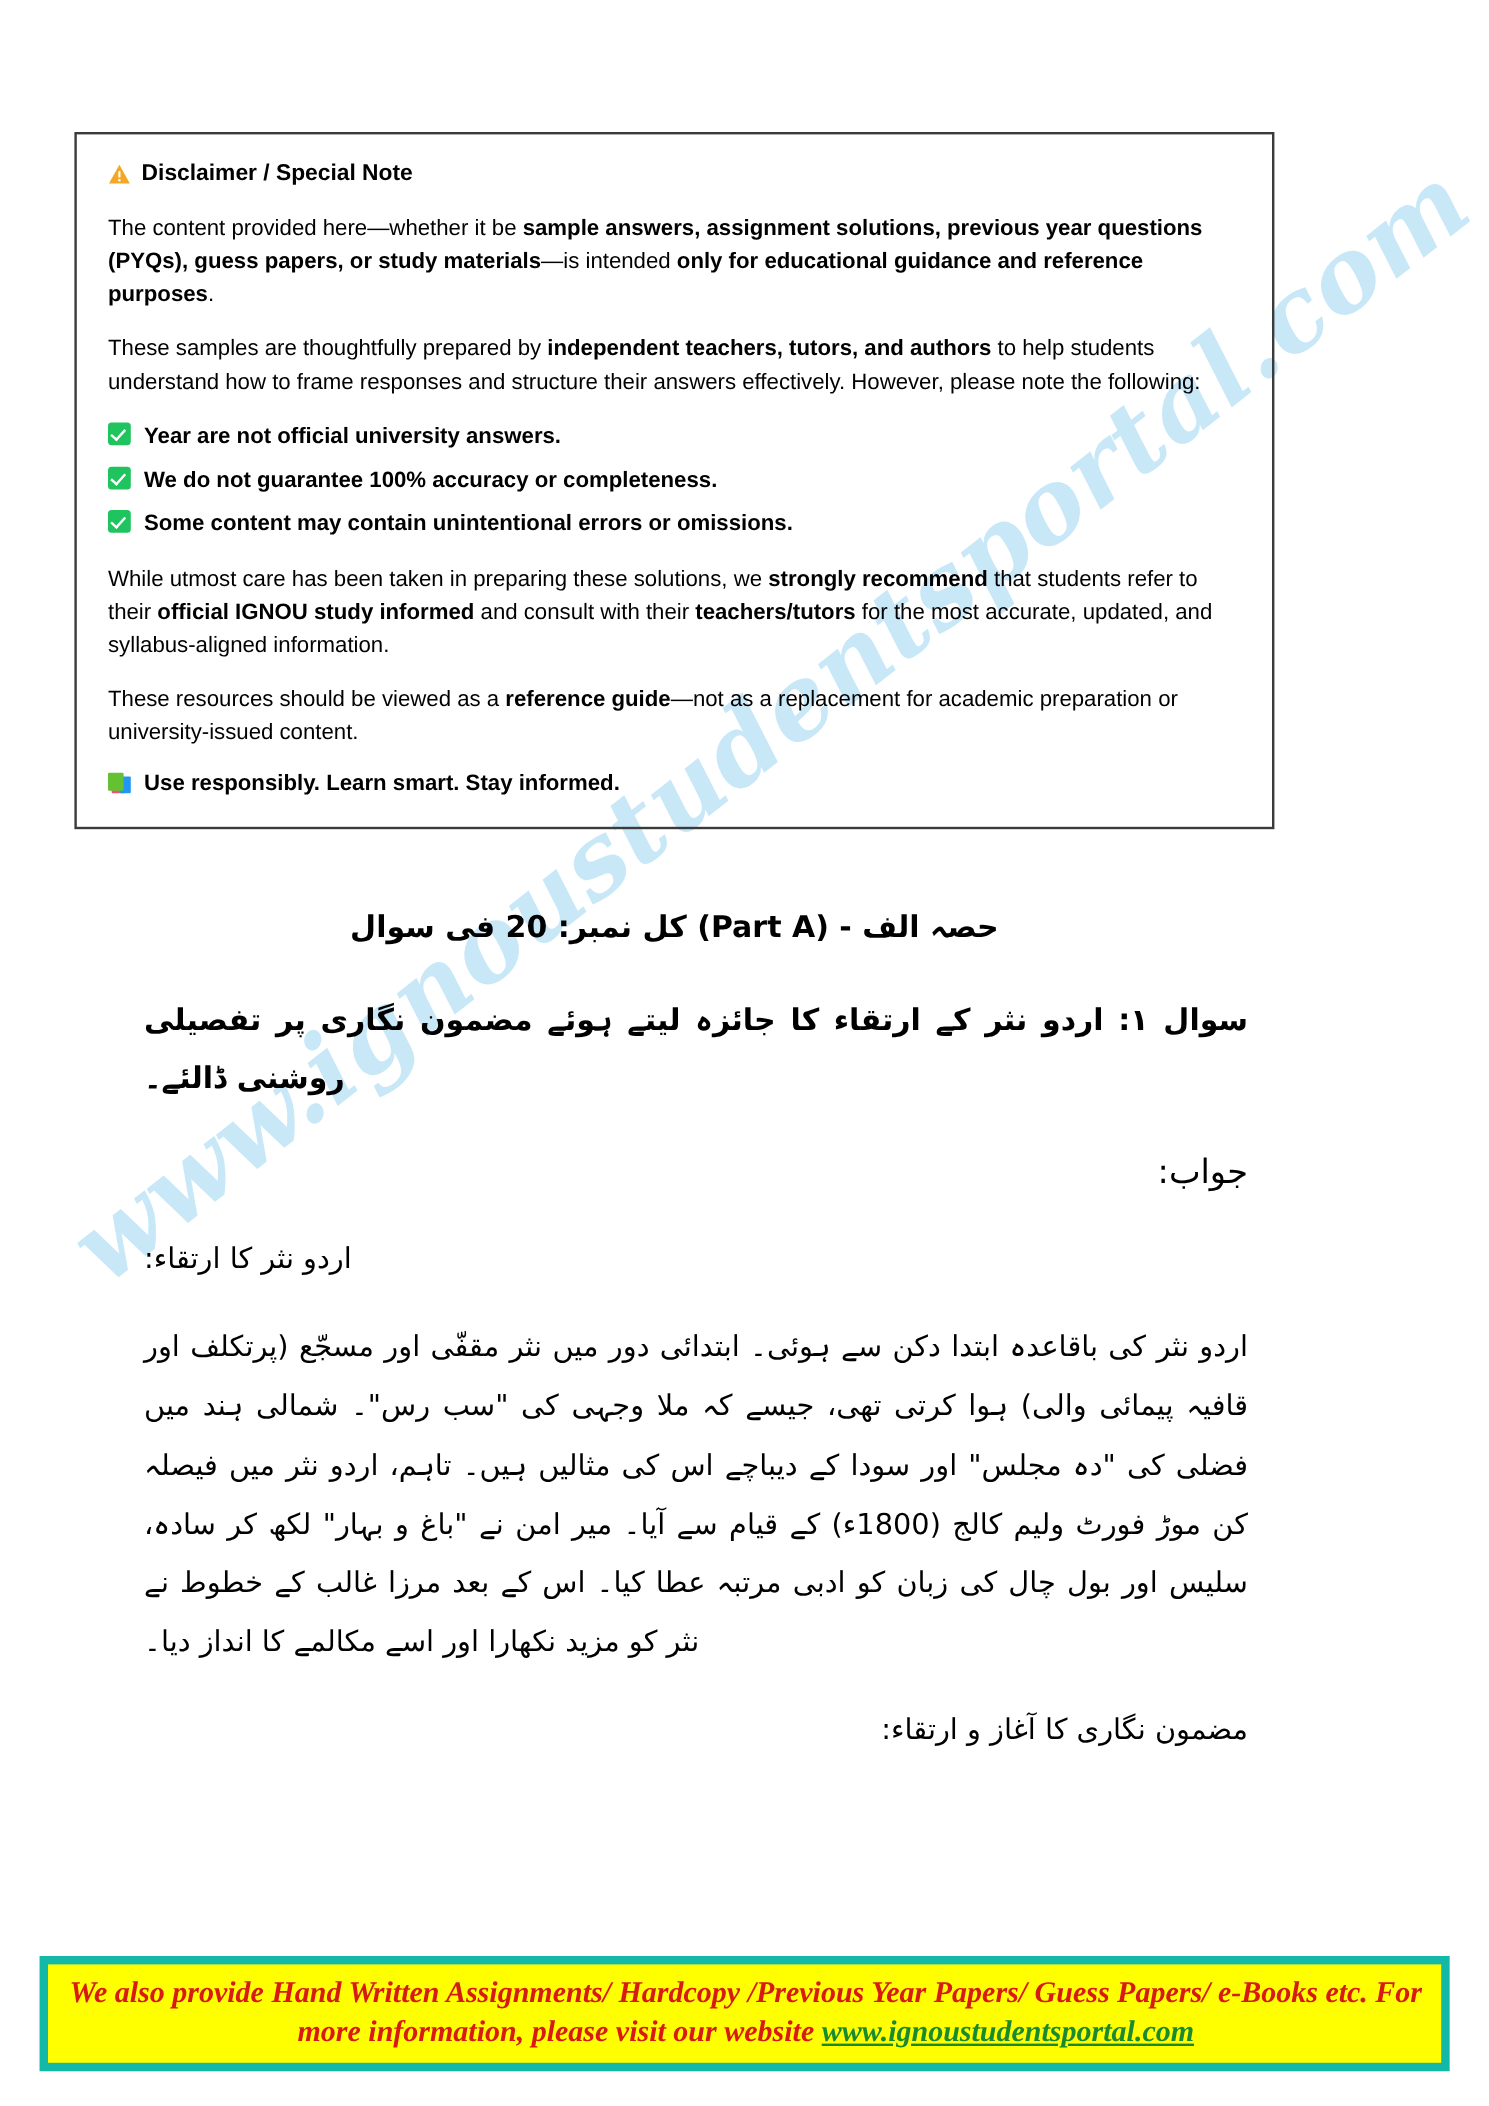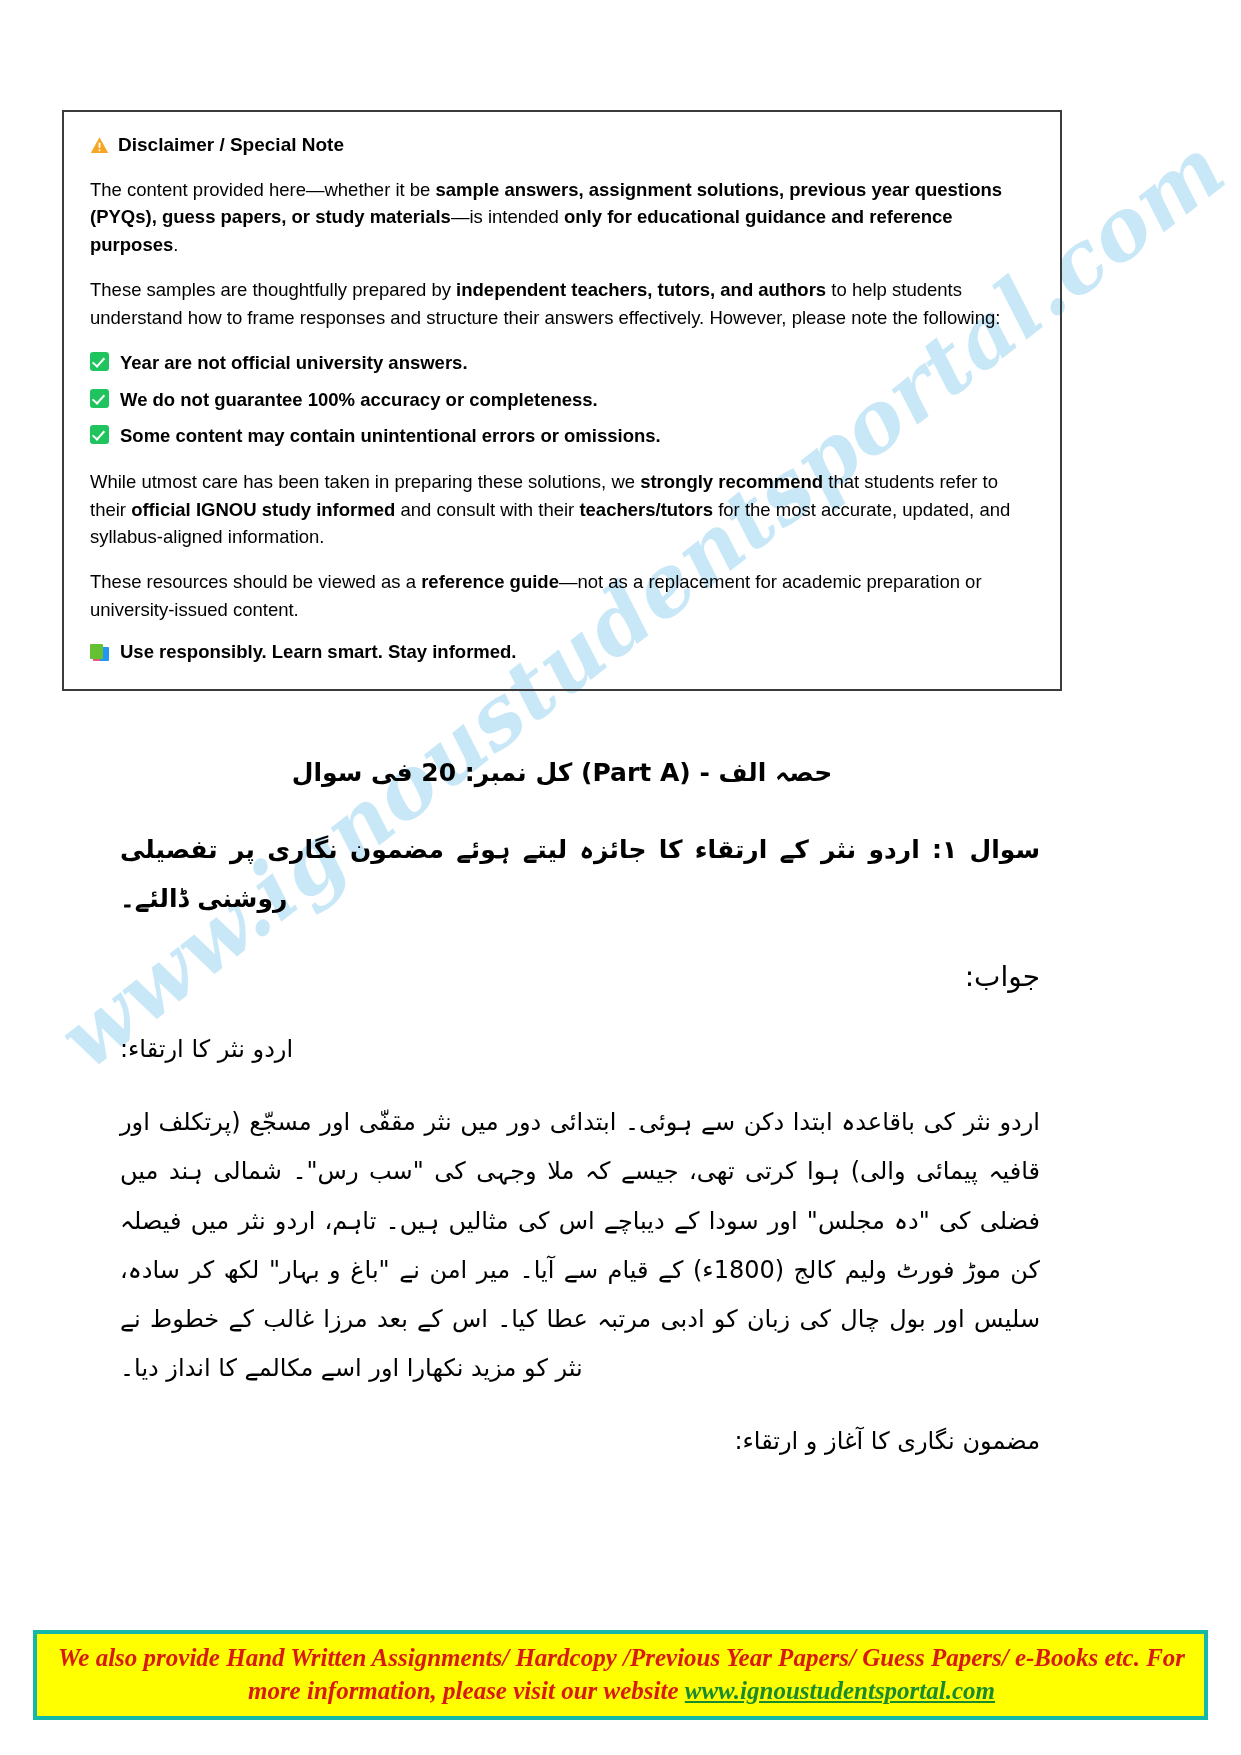--- a/index.html
+++ b/index.html
@@ -189,21 +189,21 @@
   }
 
   
   .footer {
     position: absolute;
     left: 33px;
     top: 1630px;
     width: 1175px;
     box-sizing: border-box;
     background: #ffff00;
-    border: 4px solid #14b8a6;
+    border: 7px solid #14b8a6;
     padding: 7px 8px 9px 10px;
     text-align: center;
     z-index: 10;
   }
   .footer p {
     margin: 0;
     font-family: "Liberation Serif", serif;
     font-style: italic;
     font-weight: 700;
     font-size: 25px;

